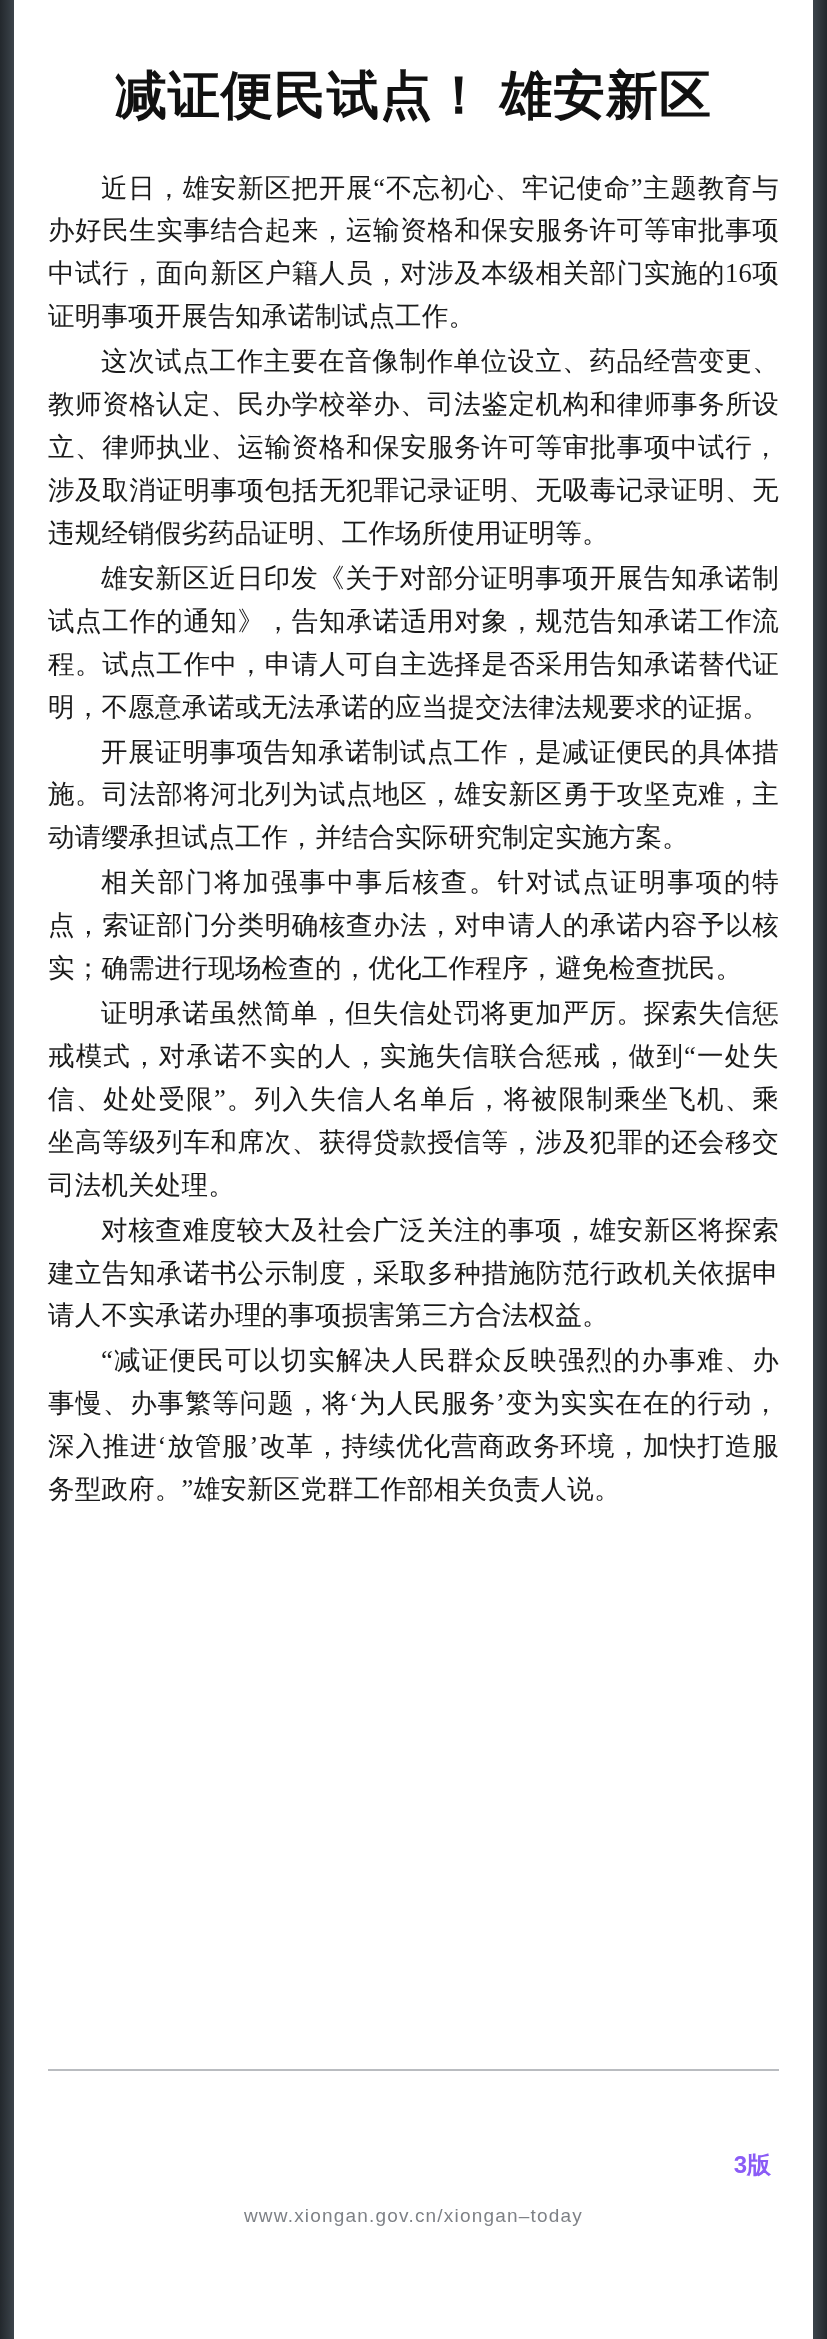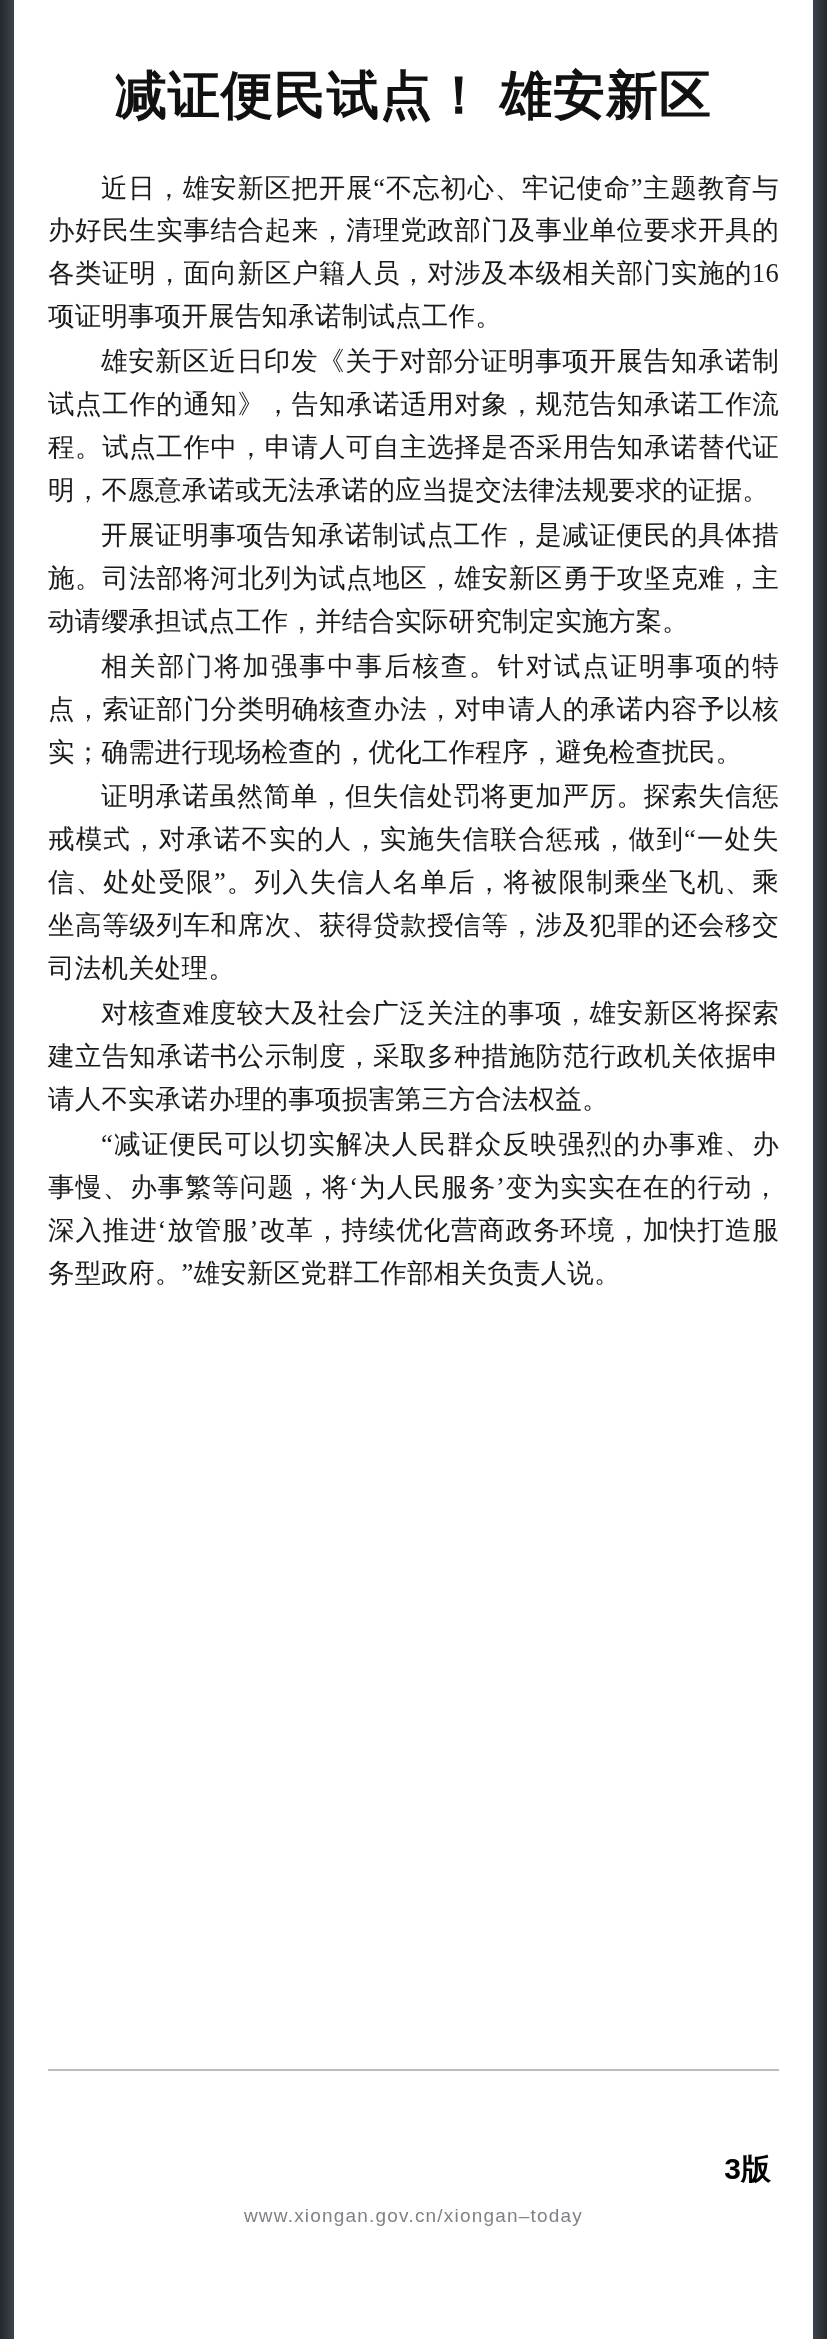--- a/index.html
+++ b/index.html
@@ -115,42 +115,43 @@
     text-align: center;
     color: #7e8186;
     font-size: 19px;
     letter-spacing: 1.2px;
     font-family: "Liberation Sans", sans-serif;
   }
   .page-num {
     position: absolute;
     right: 42px;
     top: 140px;
-    font-size: 30px;
+    font-size: 24px;
     font-weight: 700;
-    color: #000000;
+    color: #8b5cf6;
     font-family: "Liberation Sans", sans-serif;
   }
 </style>
 </head>
 <body>
 
 <div class="page">
 
   <div class="edge left"></div>
   <div class="edge right"></div>
 
   <div class="content">
 
     <h1 class="headline">
       <span>减证便民试点！ 雄安新区</span>
     </h1>
 
     <div class="article">
-      <p>近日，雄安新区把开展“不忘初心、牢记使命”主题教育与办好民生实事结合起来，清理党政部门及事业单位要求开具的各类证明，面向新区户籍人员，对涉及本级相关部门实施的16项证明事项开展告知承诺制试点工作。</p>
+      <p>近日，雄安新区把开展“不忘初心、牢记使命”主题教育与办好民生实事结合起来，运输资格和保安服务许可等审批事项中试行，面向新区户籍人员，对涉及本级相关部门实施的16项证明事项开展告知承诺制试点工作。</p>
+      <p>这次试点工作主要在音像制作单位设立、药品经营变更、教师资格认定、民办学校举办、司法鉴定机构和律师事务所设立、律师执业、运输资格和保安服务许可等审批事项中试行，涉及取消证明事项包括无犯罪记录证明、无吸毒记录证明、无违规经销假劣药品证明、工作场所使用证明等。</p>
       <p>雄安新区近日印发《关于对部分证明事项开展告知承诺制试点工作的通知》，告知承诺适用对象，规范告知承诺工作流程。试点工作中，申请人可自主选择是否采用告知承诺替代证明，不愿意承诺或无法承诺的应当提交法律法规要求的证据。</p>
       <p>开展证明事项告知承诺制试点工作，是减证便民的具体措施。司法部将河北列为试点地区，雄安新区勇于攻坚克难，主动请缨承担试点工作，并结合实际研究制定实施方案。</p>
       <p>相关部门将加强事中事后核查。针对试点证明事项的特点，索证部门分类明确核查办法，对申请人的承诺内容予以核实；确需进行现场检查的，优化工作程序，避免检查扰民。</p>
       <p>证明承诺虽然简单，但失信处罚将更加严厉。探索失信惩戒模式，对承诺不实的人，实施失信联合惩戒，做到“一处失信、处处受限”。列入失信人名单后，将被限制乘坐飞机、乘坐高等级列车和席次、获得贷款授信等，涉及犯罪的还会移交司法机关处理。</p>
       <p>对核查难度较大及社会广泛关注的事项，雄安新区将探索建立告知承诺书公示制度，采取多种措施防范行政机关依据申请人不实承诺办理的事项损害第三方合法权益。</p>
       <p>“减证便民可以切实解决人民群众反映强烈的办事难、办事慢、办事繁等问题，将‘为人民服务’变为实实在在的行动，深入推进‘放管服’改革，持续优化营商政务环境，加快打造服务型政府。”雄安新区党群工作部相关负责人说。</p>
     </div>
 
   </div>
 

